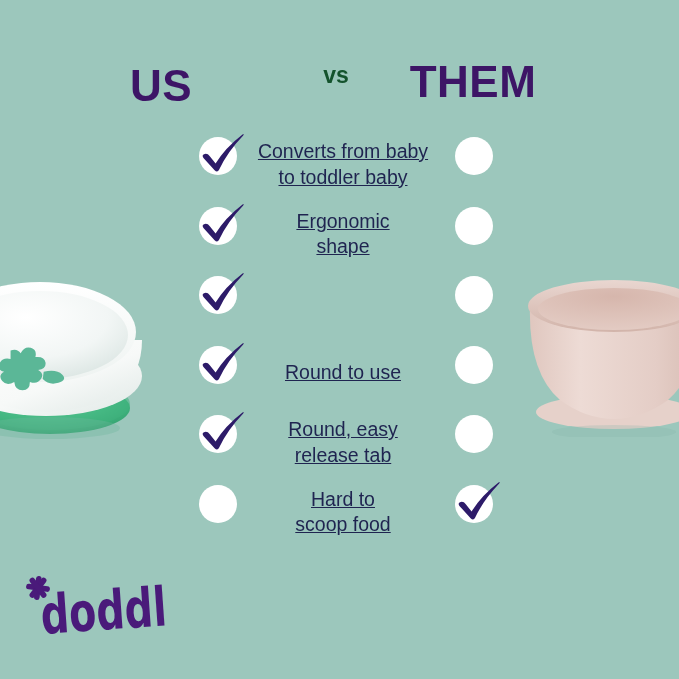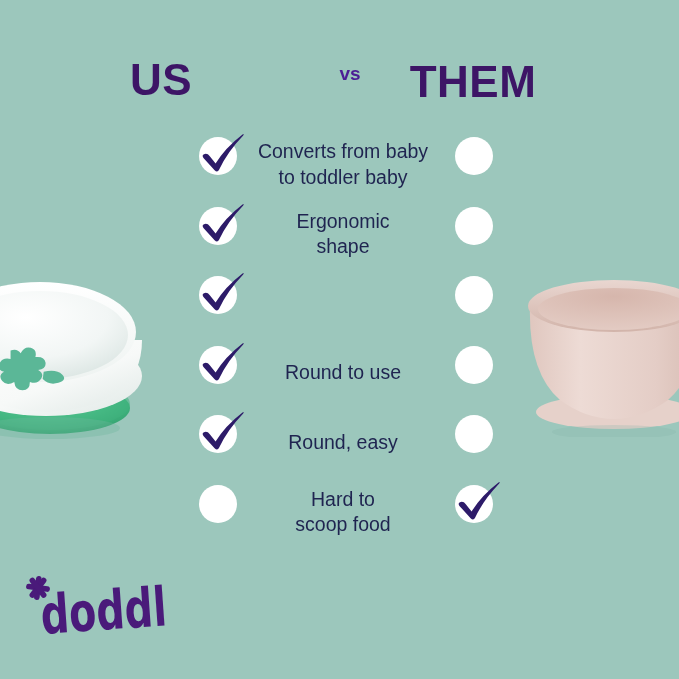--- a/index.html
+++ b/index.html
@@ -34,35 +34,35 @@
     text-align: center;
     color: #3d1566;
     font-weight: 700;
     letter-spacing: 0.5px;
     line-height: 1;
     white-space: nowrap;
   }
   .hdr-us {
     left: 86px;
     width: 150px;
-    top: 6px;
+    top: 12px;
     font-size: 44px;
   }
   .hdr-them {
     left: 398px;
     width: 150px;
     top: 8px;
     font-size: 44px;
   }
   .hdr-vs {
-    left: 300px;
+    left: 286px;
     width: 100px;
     top: 12px;
-    font-size: 19px;
-    color: #4c1d95;
+    font-size: 23px;
+    color: #14532d;
     letter-spacing: 0px;
   }
 
   
   .rows {
     position: absolute;
     top: 130px;
     left: 0;
     width: 679px;
   }
@@ -107,20 +107,21 @@
     height: 69.5px;
     display: flex;
     flex-direction: column;
     align-items: center;
     justify-content: center;
     text-align: center;
     color: #1f2450;
     font-size: 19.5px;
     line-height: 1.32;
     font-weight: 400;
+    text-decoration: underline;
   }
 
   
   .prod-left {
     position: absolute;
     left: -46px;
     top: 268px;
     width: 200px;
     height: 175px;
   }
@@ -221,20 +222,21 @@
         <div class="mark-slot us">
           <div class="circle"></div>
           <div class="tick">
             <svg viewBox="0 0 56 52">
               <path d="M11.5 26.5 Q15 24.5 17.8 28.2 L23.6 35.6 Q33 20 50.5 6.5 Q52.5 5.2 51.2 7.6 Q35.5 24 27.2 41.5 Q25.4 45.2 22.6 42.2 L11.9 30.4 Q9.6 27.8 11.5 26.5 Z" fill="#2d1b69"></path>
             </svg>
           </div>
         </div>
         <div class="label">
           <span>Round, easy</span>
+          <span>release tab</span>
         </div>
         <div class="mark-slot them">
           <div class="circle"></div>
         </div>
       </div>
       <div class="row">
         <div class="mark-slot us">
           <div class="circle"></div>
         </div>
         <div class="label">

